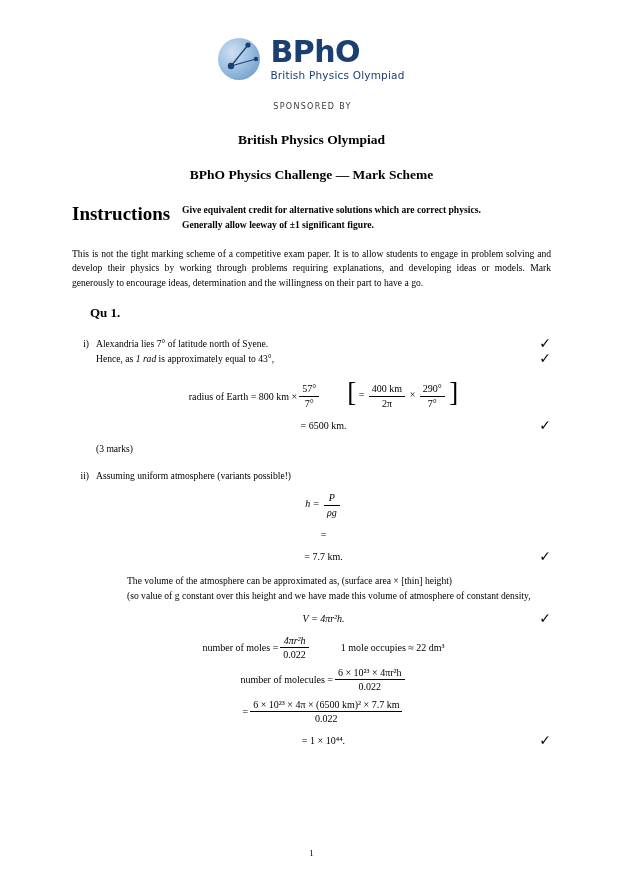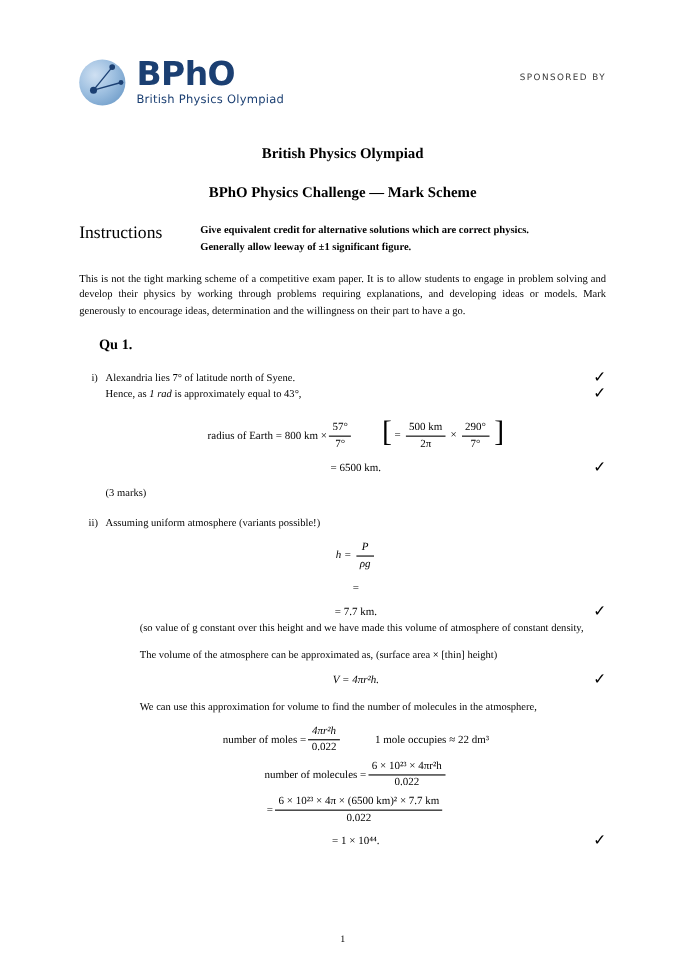--- a/index.html
+++ b/index.html
@@ -20,24 +20,25 @@
     height: 880px;
     position: relative;
     box-sizing: border-box;
     padding: 0 72px;
   }
 
   
   .logo-row {
     display: flex;
     align-items: center;
-    justify-content: space-between;
+    justify-content: center;
     gap: 26px;
     padding-top: 44px;
     height: 62px;
+    flex-direction: column;
   }
   .bpho-logo {
     display: flex;
     align-items: center;
     gap: 6px;
   }
   .bpho-mark {
     position: relative;
     width: 46px;
     height: 46px;
@@ -134,22 +135,22 @@
     margin-top: 19px;
   }
 
   
   .instructions-block {
     display: flex;
     align-items: flex-start;
     margin-top: 20px;
   }
   .instructions-label {
-    font-weight: normal;
-    font-size: 16px;
+    font-weight: bold;
+    font-size: 19px;
     width: 110px;
     flex: 0 0 110px;
   }
   .instructions-text {
     font-weight: bold;
     font-size: 9.6px;
     line-height: 1.55;
   }
 
   .para {
@@ -301,21 +302,21 @@
         <span class="row-flex" style="display:inline-flex;gap:0">
           <span>radius of Earth = 800 km ×</span>
           <span class="frac">
             <span class="num">57°</span>
             <span class="den">7°</span>
           </span>
           <span class="bracket">
             <span class="bk">[</span>
             <span>=</span>
             <span class="frac">
-              <span class="num">500 km</span>
+              <span class="num">400 km</span>
               <span class="den">2π</span>
             </span>
             <span>×</span>
             <span class="frac">
               <span class="num">290°</span>
               <span class="den">7°</span>
             </span>
             <span class="bk">]</span>
           </span>
         </span>
@@ -345,29 +346,28 @@
 
       <div class="math-line" style="margin-top:8px">
         <span>=</span>
       </div>
 
       <div class="math-line" style="margin-top:7px;position:relative">
         <span>= 7.7 km.</span>
         <span class="tick" style="top:0">✓</span>
       </div>
 
+      <div class="indent" style="margin-top:10px">The volume of the atmosphere can be approximated as, (surface area × [thin] height)</div>
       <div class="indent" style="margin-top:1px">(so value of g constant over this height and we have made this volume of atmosphere of constant density,</div>
-      <div class="indent" style="margin-top:10px">The volume of the atmosphere can be approximated as, (surface area × [thin] height)</div>
 
       <div class="math-line" style="margin-top:7px;position:relative">
         <span class="mi">V = 4πr²h.</span>
         <span class="tick" style="top:0">✓</span>
       </div>
 
-      <div class="indent" style="margin-top:10px">We can use this approximation for volume to find the number of molecules in the atmosphere,</div>
 
       <div class="math-line" style="margin-top:8px">
         <span style="display:inline-flex;align-items:center">
           <span>number of moles =</span>
           <span class="frac">
             <span class="num mi">4πr²h</span>
             <span class="den">0.022</span>
           </span>
           <span style="margin-left:30px">1 mole occupies ≈ 22 dm³</span>
         </span>

